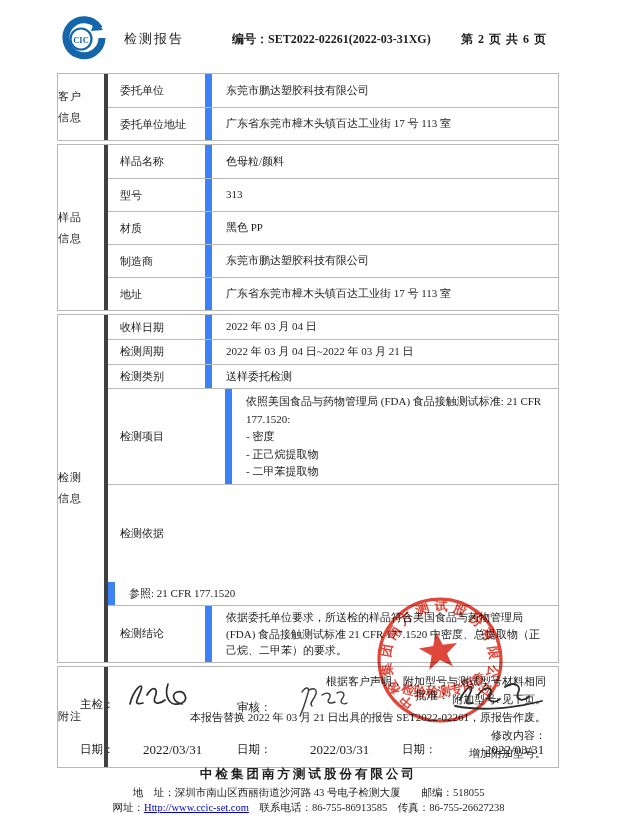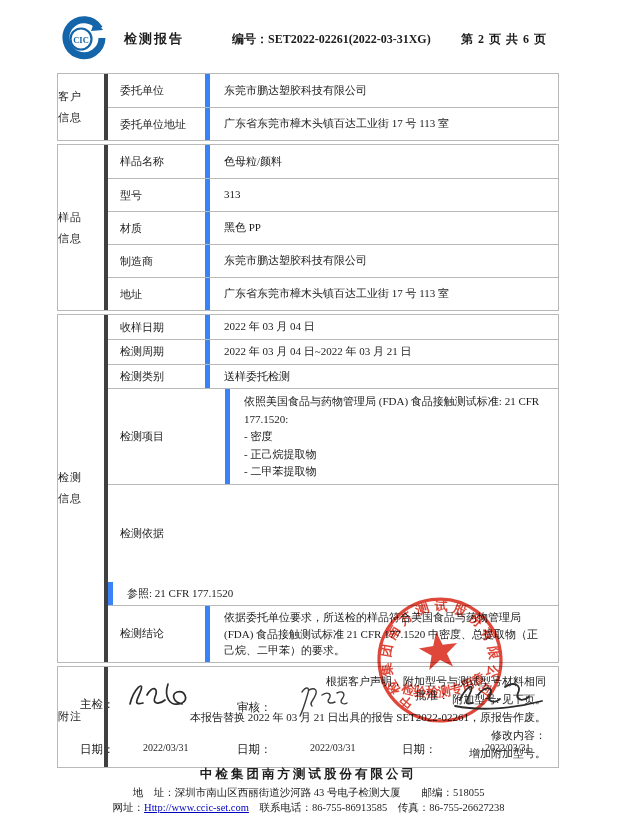--- a/index.html
+++ b/index.html
@@ -5,52 +5,52 @@
   * { margin:0; padding:0; box-sizing:border-box; }
   html,body { background:#888; }
   .page {
     position:relative; width:617px; height:840px; margin:0 auto;
     background:#ffffff; overflow:hidden;
     font-family:"Liberation Serif","DejaVu Serif",serif;
     color:#1c1c1c; font-size:11px;
   }
   
   .logo { position:absolute; left:61px; top:15px; }
-  .hdr-title { position:absolute; left:124px; top:30px; font-size:13px; font-weight:bold; letter-spacing:2px; }
+  .hdr-title { position:absolute; left:124px; top:30px; font-size:13px; font-weight:normal; letter-spacing:2px; }
   .hdr-no { position:absolute; left:232px; top:31px; font-size:12px; font-weight:bold; }
   .hdr-page { position:absolute; left:461px; top:31px; font-size:12px; font-weight:bold; letter-spacing:1px; }
   
   .tables { position:absolute; left:57px; top:73px; width:502px; }
   .sec { display:flex; border:1px solid #b9b9b9; margin-bottom:3px; background:#fff; }
   .sec-title {
     width:50px; flex:0 0 50px; border-right:4px solid #404040;
     display:flex; align-items:center; justify-content:flex-start; text-align:center;
   }
   .sec-title span { display:inline-block; width:2.2em; line-height:1.9; letter-spacing:1px; }
   .sec-body { flex:1; display:flex; flex-direction:column; }
   .row { display:flex; }
   .row + .row { border-top:1px solid #b9b9b9; }
   .cl { flex:0 0 97px; display:flex; align-items:center; padding-left:12px; }
-  .cv { flex:1; border-left:5px solid #3b82f6; display:flex; align-items:center;
+  .cv { flex:1; border-left:7px solid #3b82f6; display:flex; align-items:center;
         padding:3px 10px 3px 14px; white-space:pre-line; line-height:17.5px; }
   .h33 { min-height:33px; }
   .h24 { min-height:24px; }
   .h22 { min-height:22px;flex-direction:column; }
   .hproj { min-height:88px; }
   .hconc { min-height:48px; }
   .cv.top { align-items:flex-start; padding-top:4px;margin-left:20px; }
   .note-body { flex:1; padding:5px 12px 5px 12px; line-height:18px; white-space:pre-line;text-align:right; }
   
   .stamp { position:absolute; left:374px; top:594px; width:132px; height:132px;
            transform:rotate(-8deg); mix-blend-mode:multiply; opacity:.93; }
   
   .sig-label { position:absolute; font-size:11.5px; }
   .sig-svg { position:absolute; }
   .date-label { position:absolute; font-size:11.5px; }
-  .date-val { position:absolute; font-size:10px; }
+  .date-val { position:absolute; font-size:13px; }
   
   .ft-company { position:absolute; left:0; top:766px; width:100%; text-align:center;
                 font-size:12.5px; font-weight:bold; letter-spacing:3px; }
   .ft-line1 { position:absolute; left:0; top:786px; width:100%; text-align:center; font-size:10.5px; }
   .ft-line2 { position:absolute; left:0; top:801px; width:100%; text-align:center; font-size:10.5px; }
   .ft-link { color:#0000bf; text-decoration:underline; }
 </style>
 </head>
 <body>
 

